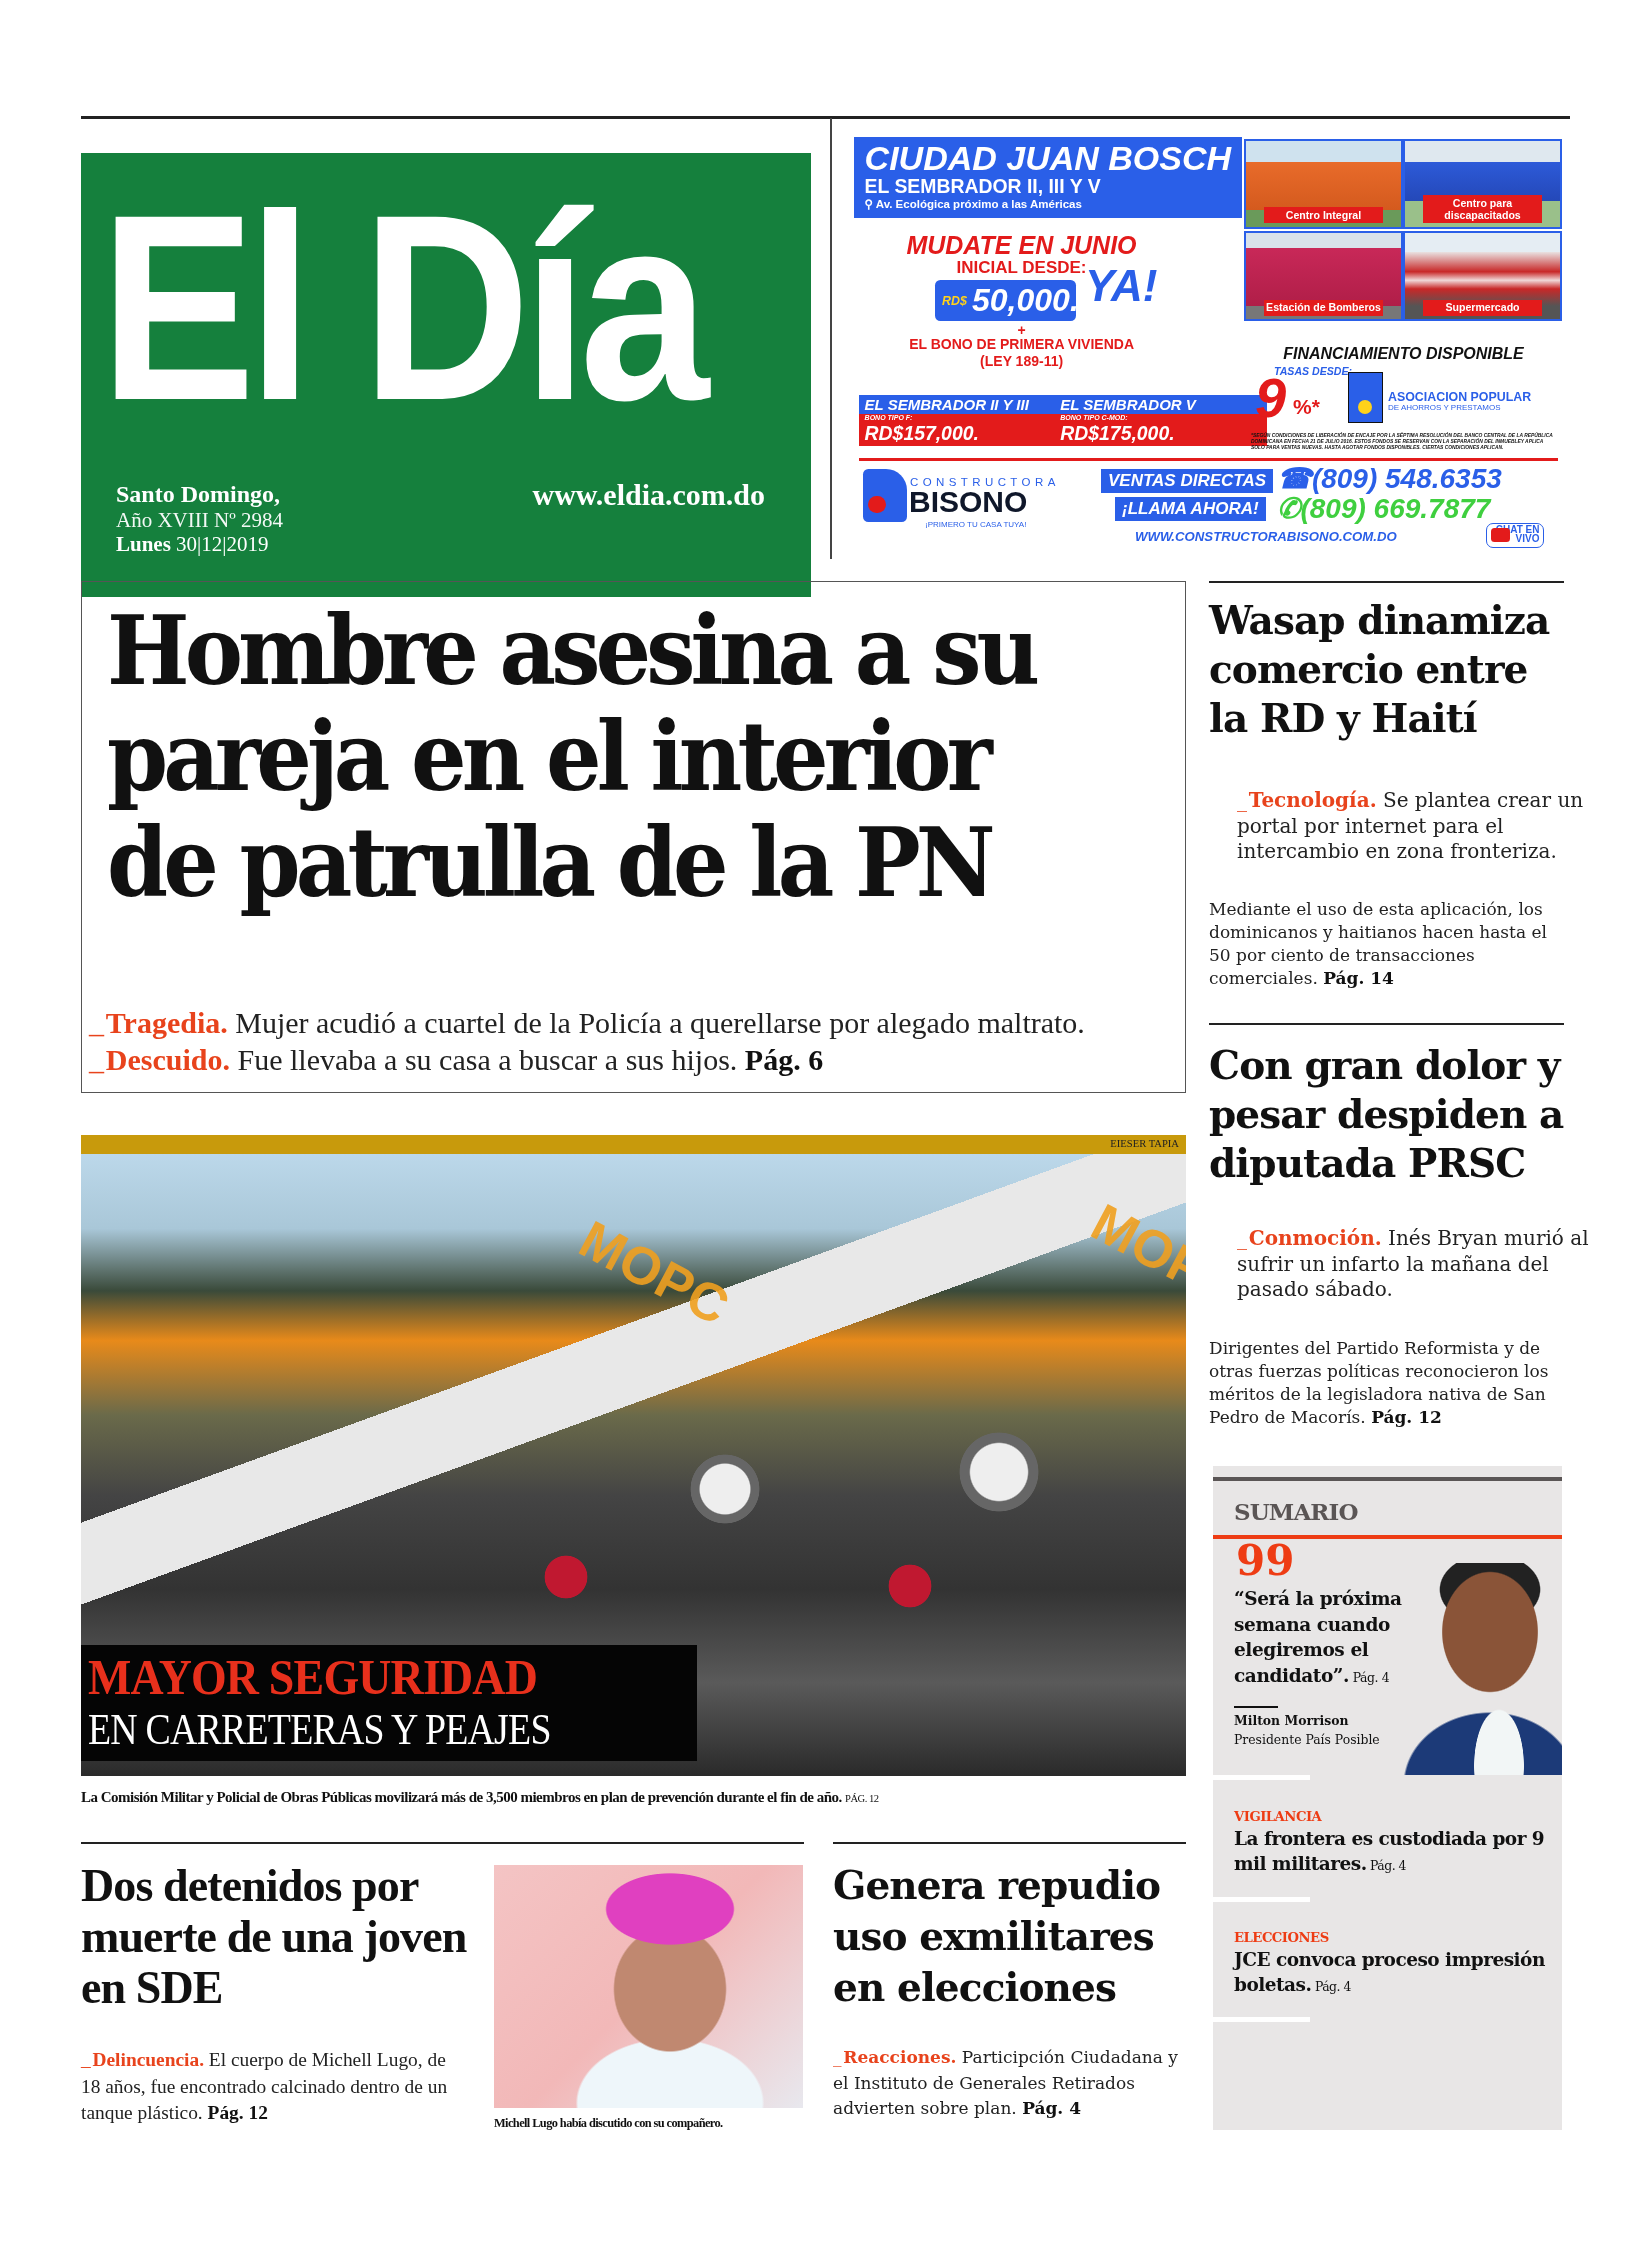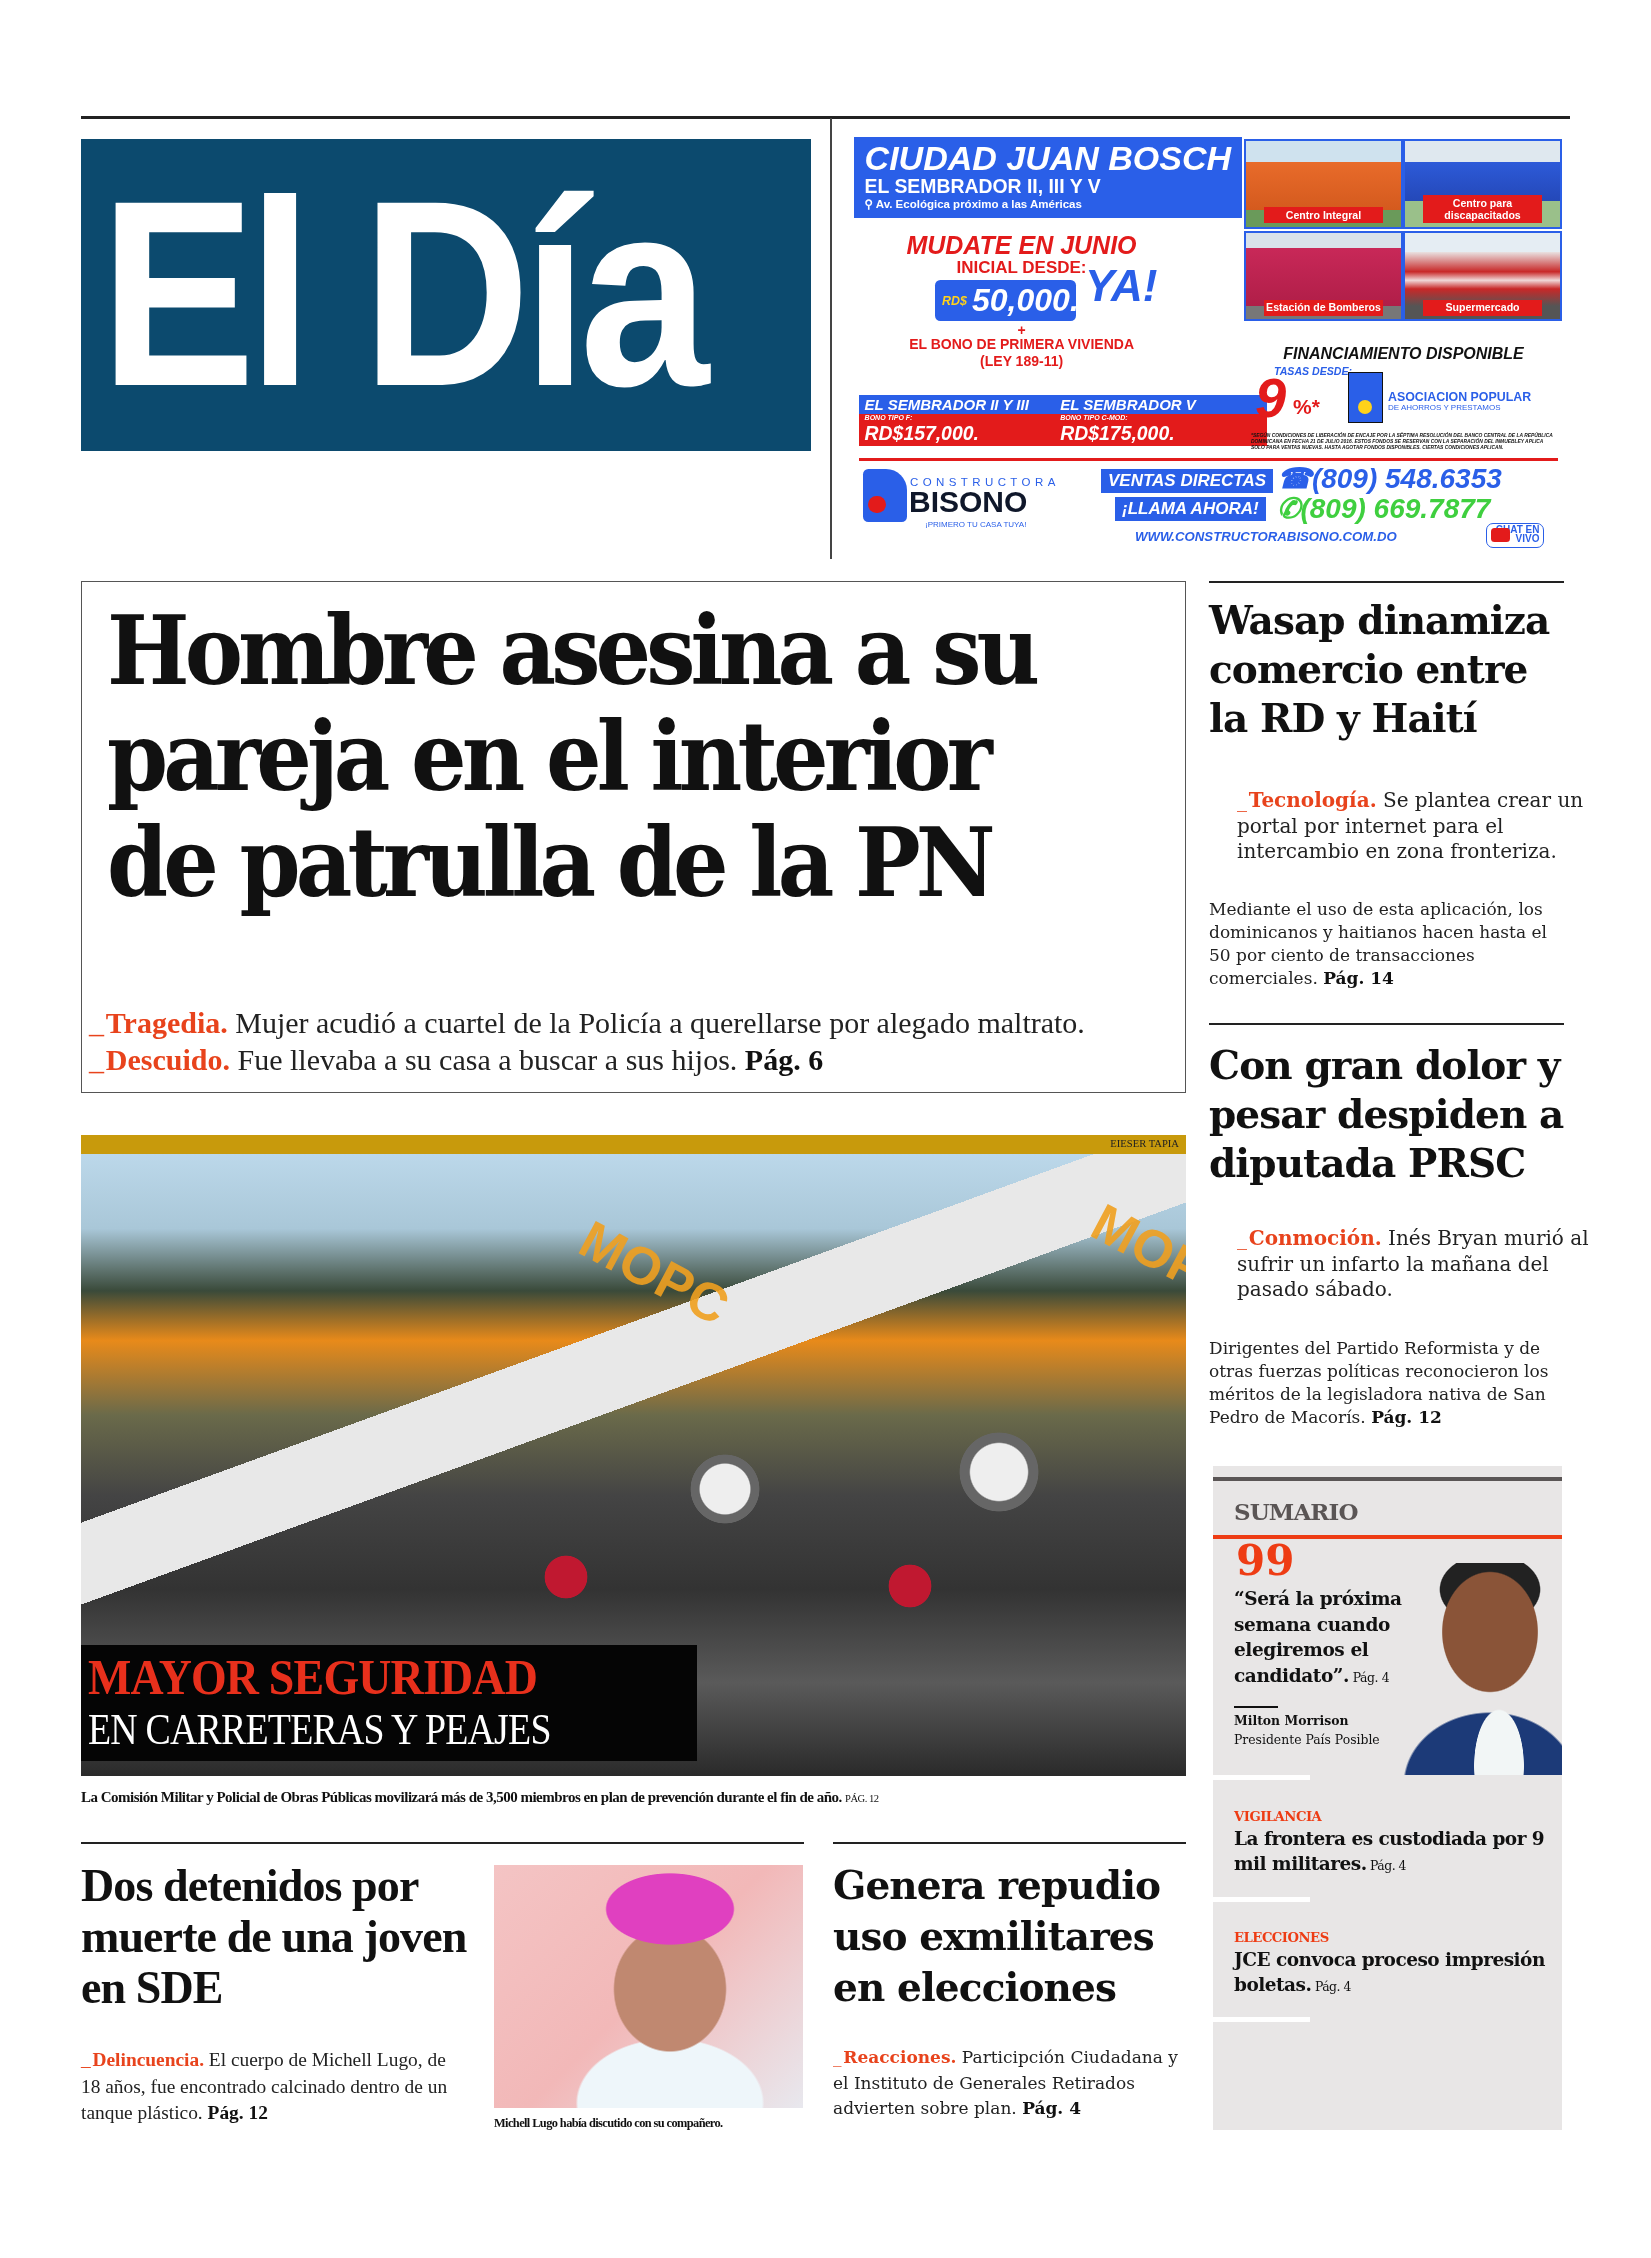--- a/index.html
+++ b/index.html
@@ -5,21 +5,21 @@
   * { box-sizing: border-box; margin: 0; padding: 0; }
   html, body { width: 1652px; height: 2258px; background: #ffffff; overflow: hidden; }
   body { position: relative; font-family: "DejaVu Serif", serif; color: #111; }
   .abs { position: absolute; }
 
   
   .top-rule { left: 81px; top: 116px; width: 1489px; height: 2.6px; background: #222; }
   .v-divider { left: 830px; top: 118px; width: 1.8px; height: 441px; background: #444; }
 
   
-  .logo { left: 81px; top: 139px; width: 730px; height: 312px; background: #0c4a6e; overflow: hidden; }
+  .logo { left: 81px; top: 153px; width: 730px; height: 444px; background: #15803d; overflow: hidden; }
   .logo-word { position: absolute; left: 19.4px; top: 8.8px; font-family: "Liberation Sans", sans-serif; font-weight: 700; color: #fff; font-size: 265px; line-height: 291px; letter-spacing: -8.8px; transform: scaleX(0.88); transform-origin: left top; }
   .logo-city { position: absolute; left: 35px; top: 328px; font-family: "Liberation Serif", serif; font-weight: 700; color: #fff; font-size: 24px; }
   .logo-year { position: absolute; left: 35px; top: 355px; font-family: "Liberation Serif", serif; color: #fff; font-size: 21px; opacity: .95; }
   .logo-date { position: absolute; left: 35px; top: 379px; font-family: "Liberation Serif", serif; color: #fff; font-size: 21px; }
   .logo-date b { font-weight: 700; }
   .logo-url { position: absolute; right: 46px; top: 325px; font-family: "Liberation Serif", serif; font-weight: 700; color: #fff; font-size: 30px; }
 
   
   .ad { left: 854px; top: 137px; width: 708px; height: 425px; background: #fff; font-family: "Liberation Sans", sans-serif; overflow: hidden; }
   .ad-head { position: absolute; left: 0; top: 0; width: 388px; height: 81px; background: #2a5fe8; color: #fff; padding: 3.5px 10.6px; }

